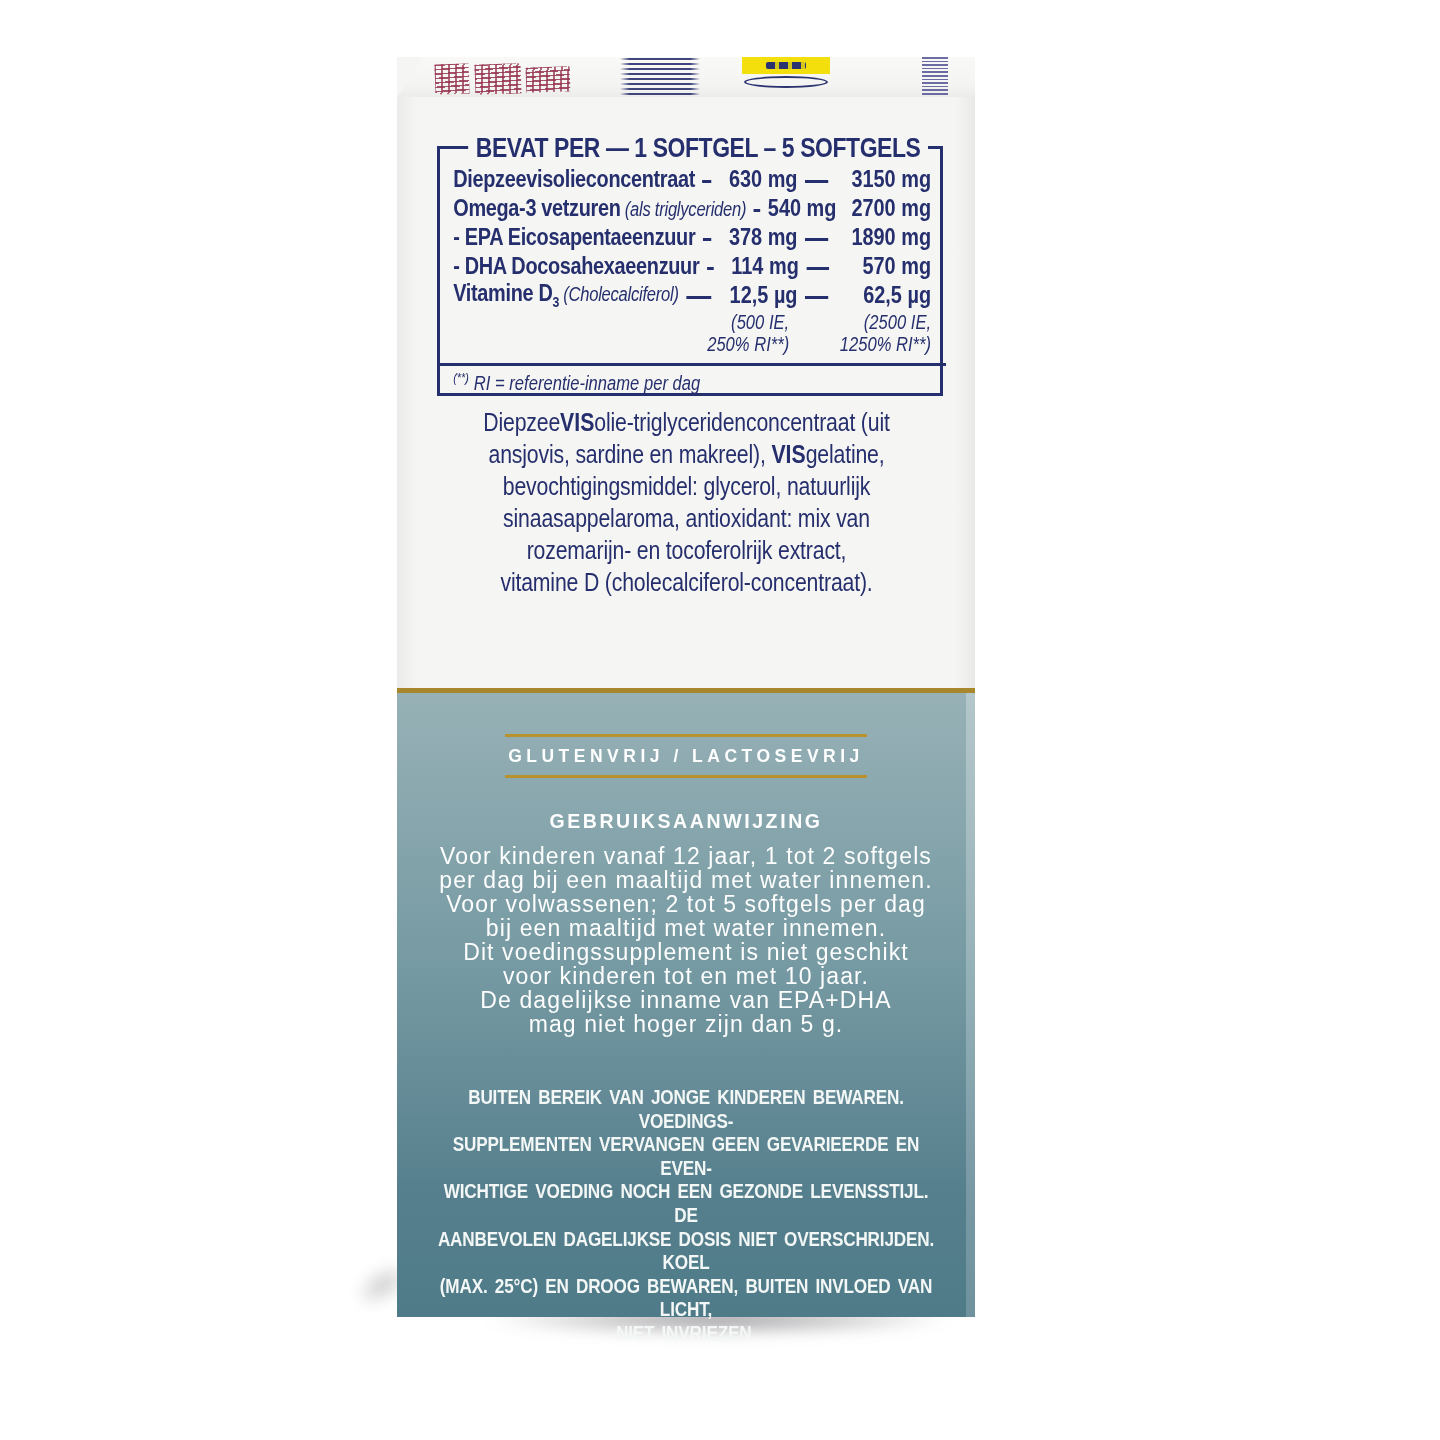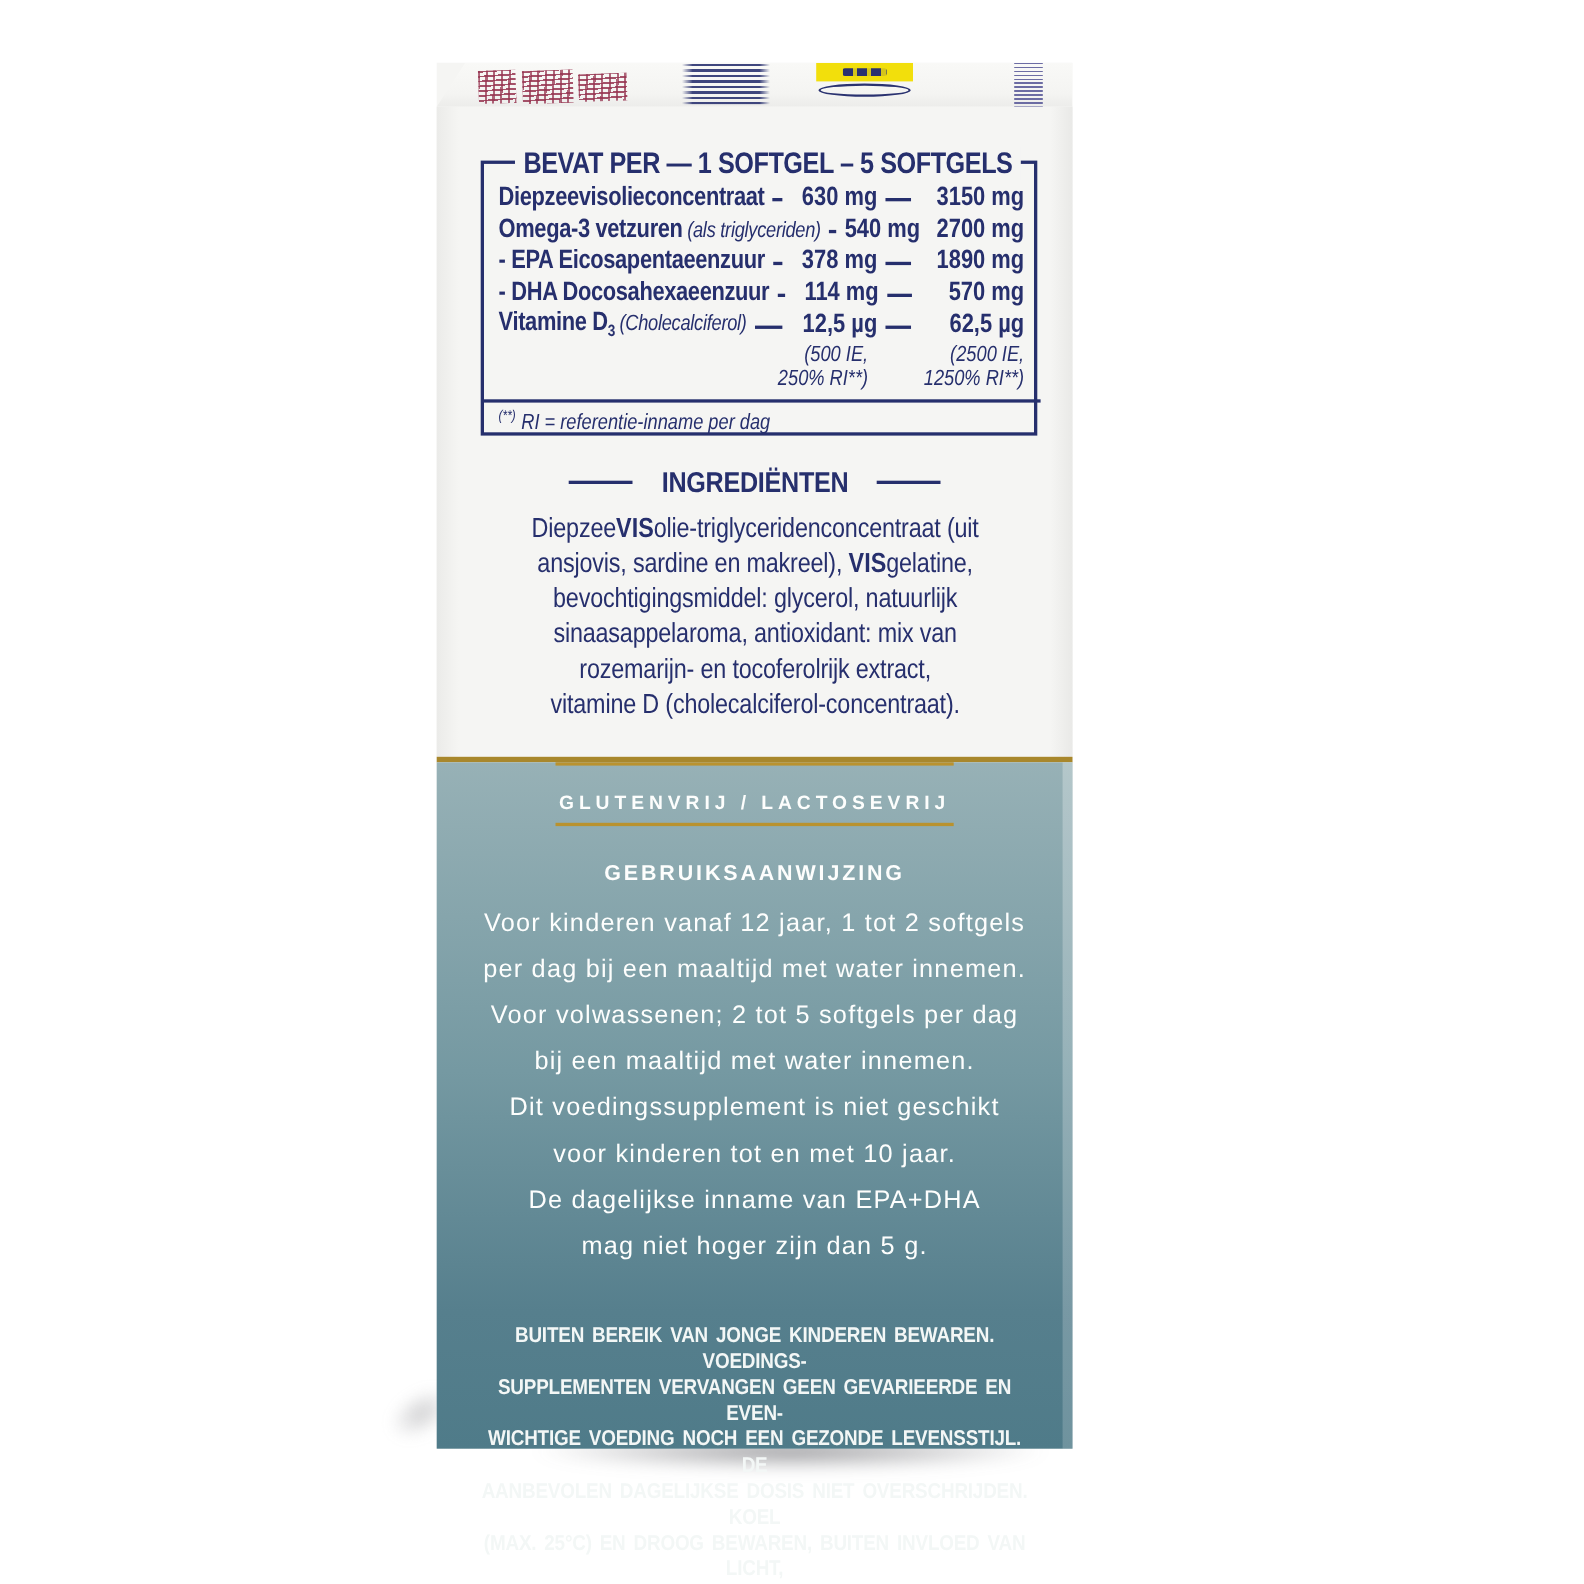--- a/index.html
+++ b/index.html
@@ -126,32 +126,32 @@
     height:624px;box-sizing:border-box;
     background:linear-gradient(180deg,#97b1b6 0%,#7599a2 45%,#567f8d 80%,#4f7b89 100%);
     color:#fdfefd;display:flex;flex-direction:column;align-items:center;
     position:relative;
   }
   .teal::after{ 
     content:"";position:absolute;right:0;top:0;width:9px;height:100%;
     background:linear-gradient(180deg,rgba(255,255,255,.28),rgba(255,255,255,.18));
   }
   .badge{
-    width:362px;box-sizing:border-box;
+    margin-top:41px;width:362px;box-sizing:border-box;
     border-top:3.5px solid #b9922e;border-bottom:3.5px solid #b9922e;
-    padding:23px 0 8px 0;text-align:center;
+    padding:9px 0 8px 0;text-align:center;
   }
   .badge .txt{
     font-size:17.5px;font-weight:bold;letter-spacing:4.5px;white-space:nowrap;
   }
   .usage-heading{
     margin-top:32px;font-size:19.5px;font-weight:bold;letter-spacing:2.6px;
   }
   .usage-body{
-    margin-top:11px;font-size:23px;line-height:42px;letter-spacing:1.1px;
+    margin-top:11px;font-size:23px;line-height:24px;letter-spacing:1.1px;
     text-align:center;white-space:pre-line;
   }
   .warning{
     margin-top:50px;width:578px;transform:scaleX(.88);transform-origin:50% 0;
     font-size:19.5px;font-weight:bold;line-height:23.6px;letter-spacing:-.2px;word-spacing:3px;
     text-align:center;white-space:pre-line;color:#f3f7f6;
   }
 </style>
 </head>
 <body>
@@ -225,25 +225,20 @@
           <span class="ngap"></span>
           <span class="vnote n2">(2500 IE,
 1250% RI**)</span>
         </div>
 
         <div class="footnote"><sup>(**)</sup><i>RI = referentie-inname per dag</i></div>
       </div>
     </div>
 
     <div class="ingredients">
-      <div class="ing-heading">
-        <span class="dash"></span>
-        <span class="txt">INGREDIËNTEN</span>
-        <span class="dash"></span>
-      </div>
       <p class="ing-body"><span>Diepzee</span><b>VIS</b><span>olie-triglyceridenconcentraat (uit
 ansjovis, sardine en makreel), </span><b>VIS</b><span>gelatine,
 bevochtigingsmiddel: glycerol, natuurlijk
 sinaasappelaroma, antioxidant: mix van
 rozemarijn- en tocoferolrijk extract,
 vitamine D (cholecalciferol-concentraat).</span></p>
     </div>
   </div>
 
   <div class="gold-divider"></div>

